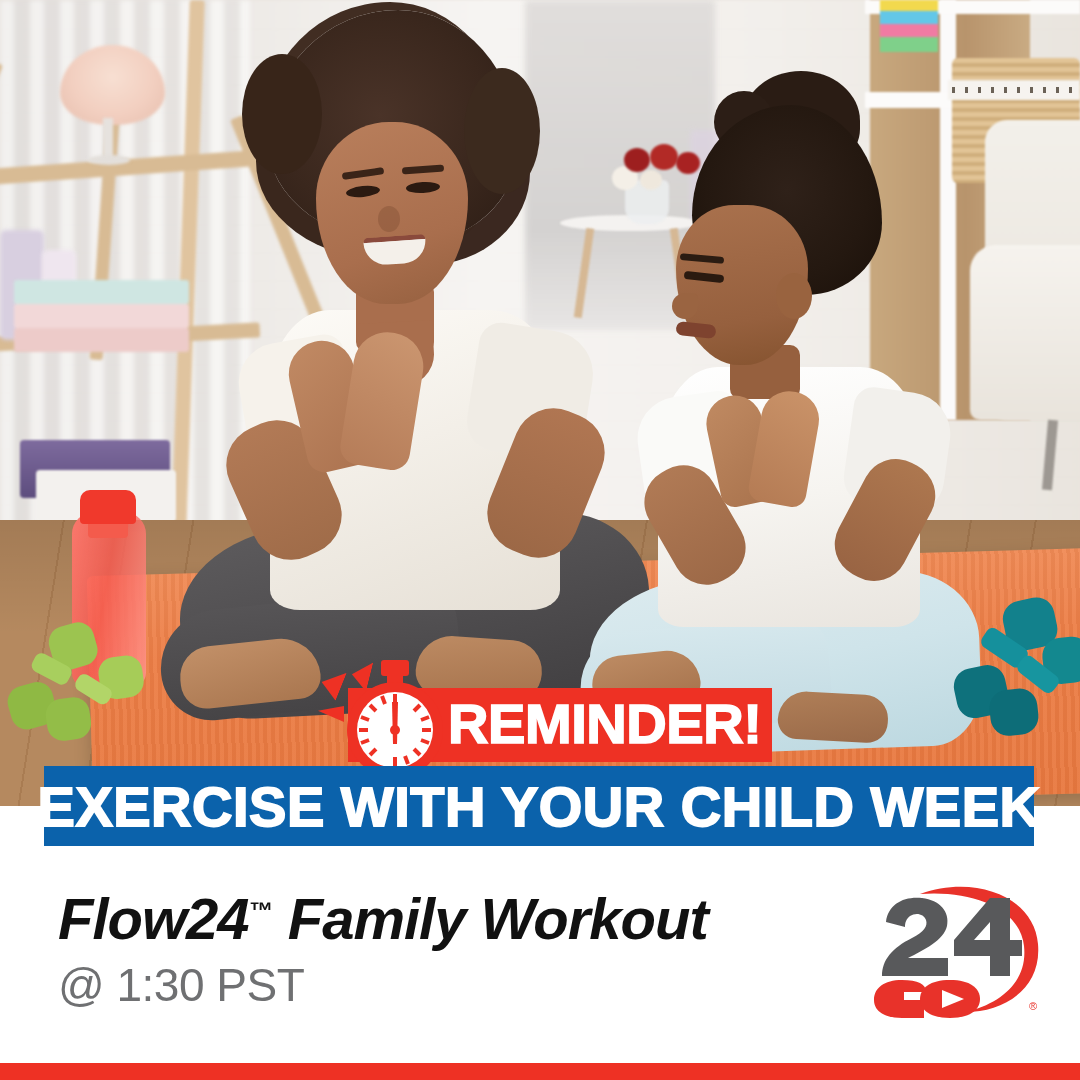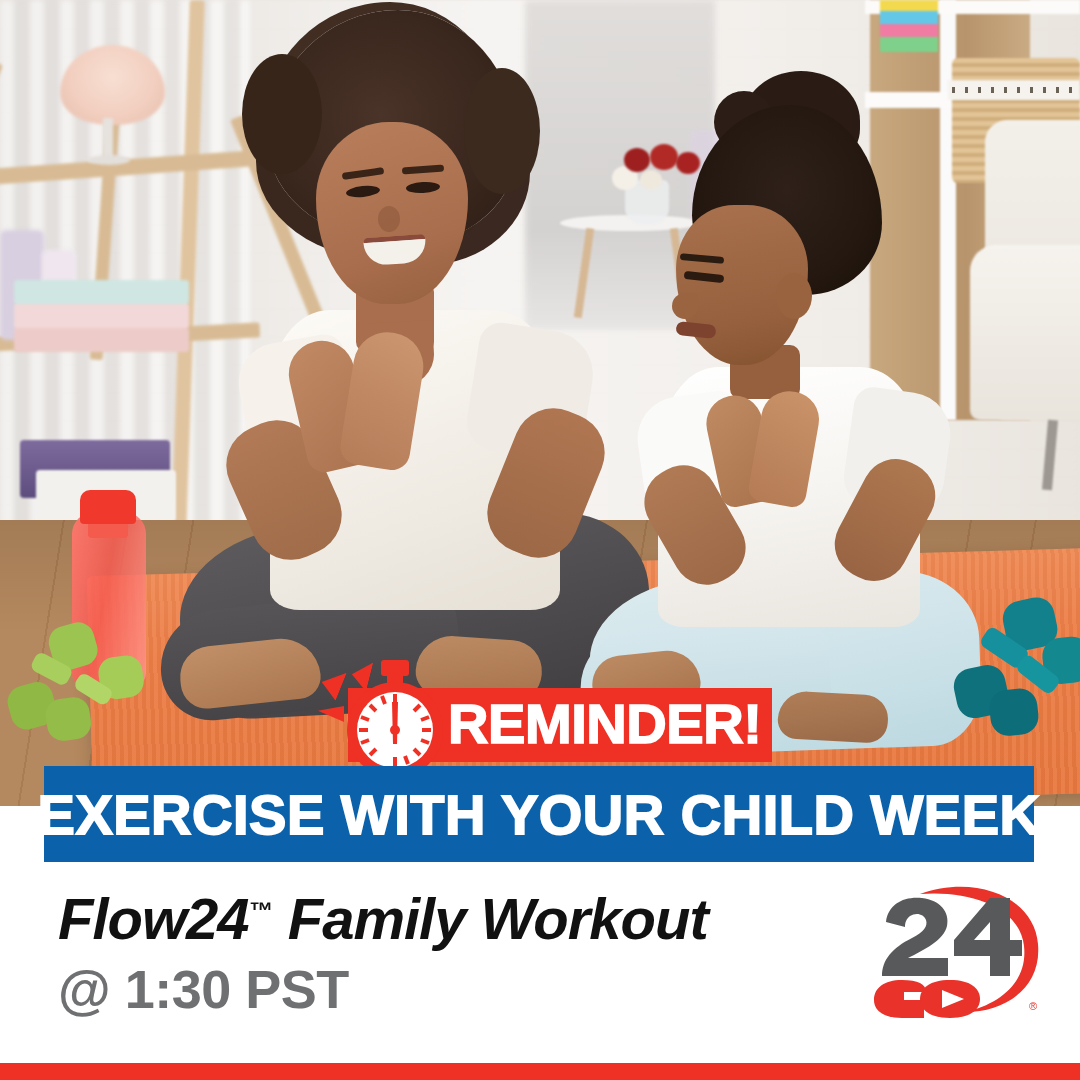--- a/index.html
+++ b/index.html
@@ -297,21 +297,21 @@
   }
   .stopwatch { position:absolute; left:330px; top:660px; width:130px; height:120px; z-index:34;}
   .motion { position:absolute; z-index:32;}
   .motion i { position:absolute; display:block; background:#ee3124; }
   .m1 { left:322px; top:668px; width:20px; height:30px; transform:rotate(22deg); clip-path:polygon(100% 0,100% 100%,0 60%); }
   .m2 { left:352px; top:660px; width:18px; height:30px; transform:rotate(14deg); clip-path:polygon(100% 0,100% 100%,0 55%); }
   .m3 { left:318px; top:706px; width:26px; height:16px; clip-path:polygon(100% 0,100% 100%,0 30%); }
 
   
   .blue-banner {
-    position:absolute; left:44px; top:766px; width:990px; height:96px;
+    position:absolute; left:44px; top:766px; width:990px; height:80px;
     background:#0b62ab;
     z-index:40;
     display:flex; align-items:center; justify-content:center;
   }
   .blue-banner-text {
     color:#ffffff;
     font-family:"Liberation Sans", sans-serif;
     font-weight:bold;
     font-size:56px;
     letter-spacing:0.5px;
@@ -328,22 +328,22 @@
     font-weight:bold; font-style:italic;
     font-size:58px; color:#111111;
     letter-spacing:-1px;
     white-space:nowrap;
     text-align:right;
   }
   .headline .tm { font-size:24px; vertical-align:super; font-style:italic; letter-spacing:0; }
   .subline {
     position:absolute; left:58px; top:118px;
     font-family:"Liberation Sans", sans-serif;
-    font-weight:bold;
-    font-size:54px; color:#6f7072;
+    font-weight:normal;
+    font-size:46px; color:#6f7072;
     letter-spacing:-0.5px;
     white-space:nowrap;
   }
 
   
   .logo { position:absolute; left:862px; top:878px; width:190px; height:140px; z-index:20;}
 
   
   .footer-stripe { position:absolute; left:0; top:1063px; width:1080px; height:17px; background:#ee3124; }
 </style>

